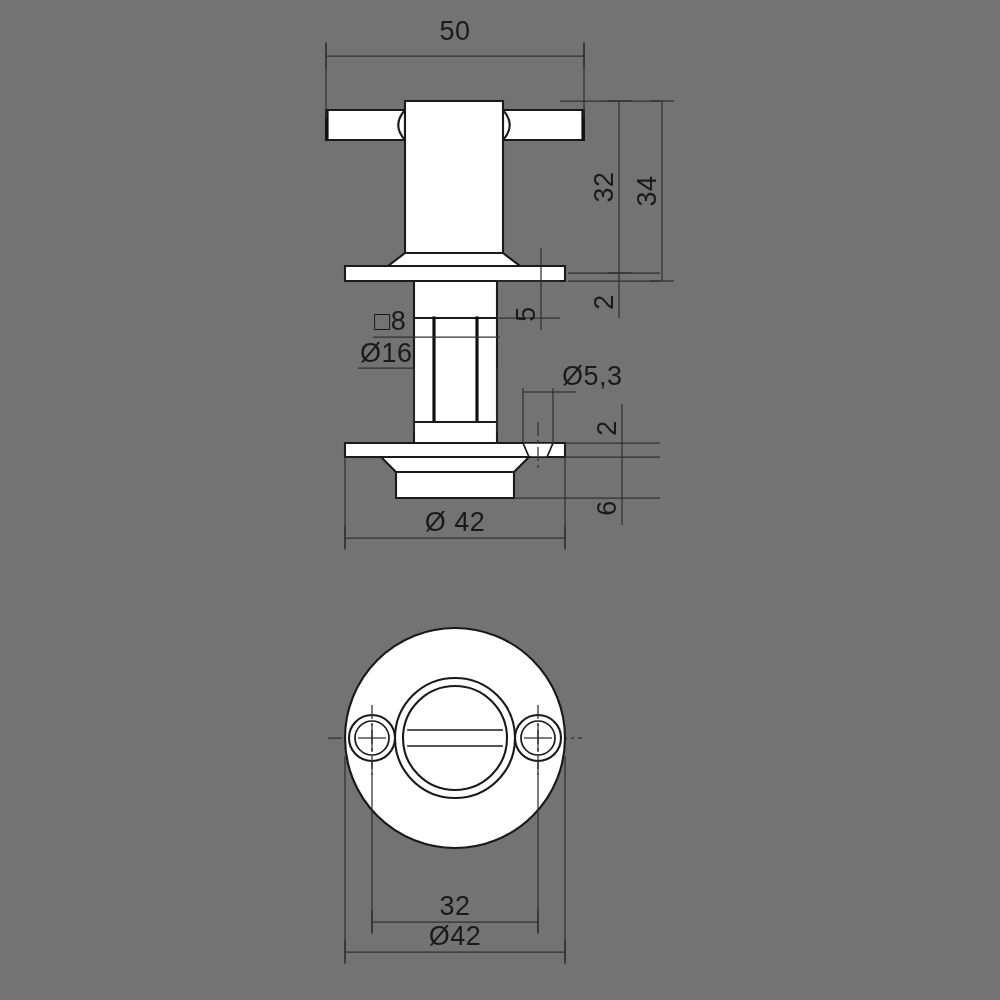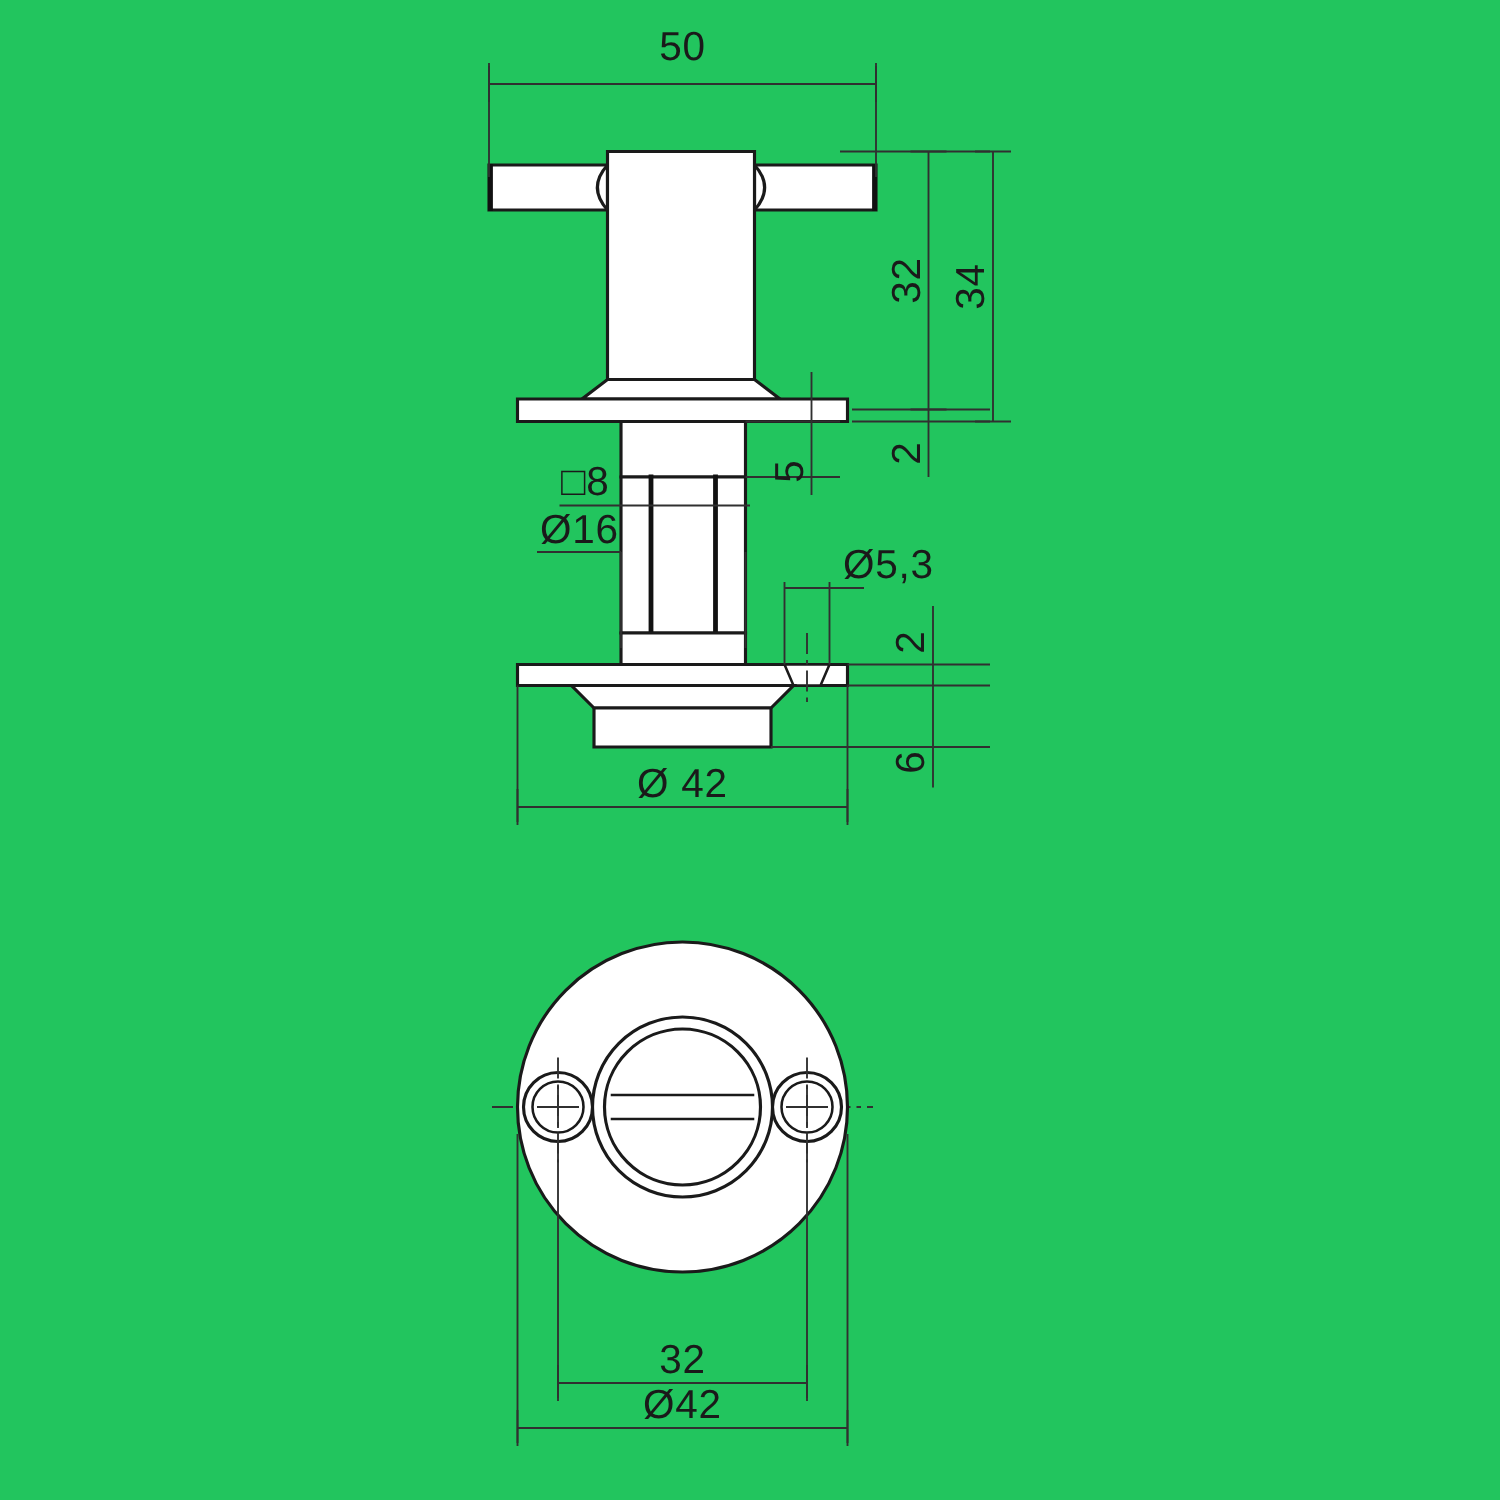--- a/index.html
+++ b/index.html
@@ -10,21 +10,21 @@
   body {
     width: 1000px;
     height: 1000px;
     font-family: "Liberation Sans", sans-serif;
     overflow: hidden;
   }
   #drawing-root {
     position: relative;
     width: 1000px;
     height: 1000px;
-    background: #22c55e;
+    background: #737373;
   }
   svg.cad {
     position: absolute;
     top: 0;
     left: 0;
     width: 1000px;
     height: 1000px;
     display: block;
   }
   

